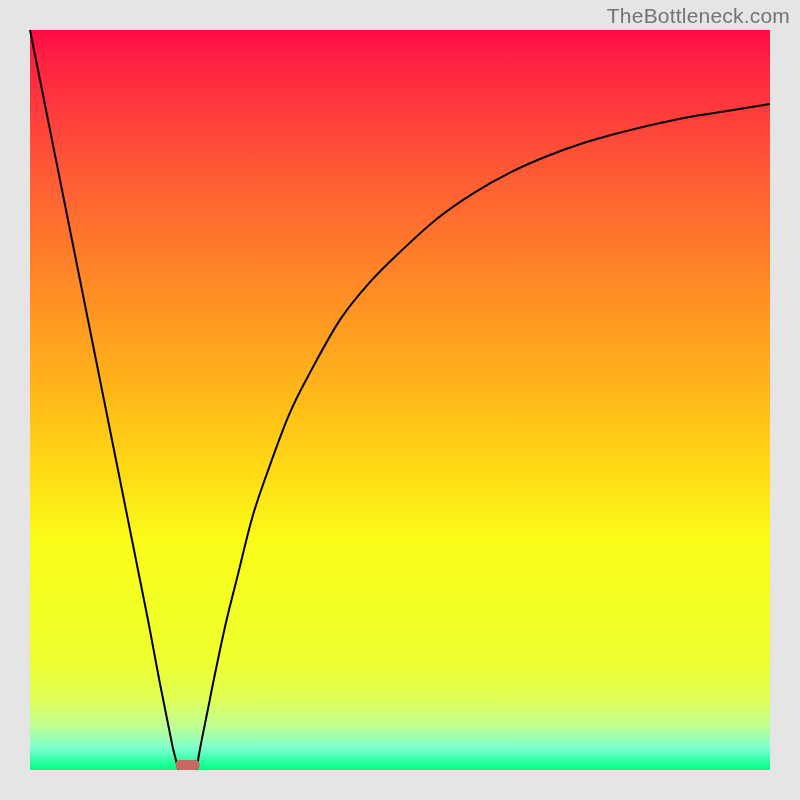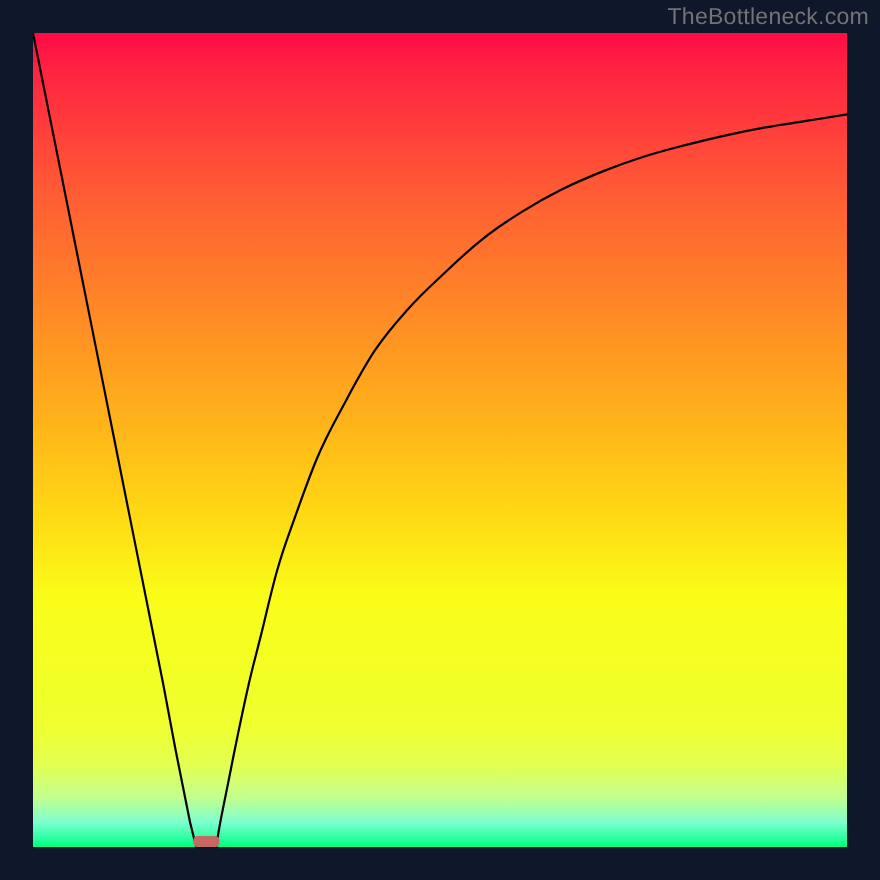--- a/index.html
+++ b/index.html
@@ -8,21 +8,21 @@
     width: 800px;
     height: 800px;
     overflow: hidden;
     background: #000;
     font-family: Arial, Helvetica, sans-serif;
   }
   .frame {
     position: relative;
     width: 800px;
     height: 800px;
-    background: #0f172a;
+    background: #e5e5e5;
   }
   .plot-area {
     position: absolute;
     left: 30px;
     top: 30px;
     width: 740px;
     height: 740px;
     background: linear-gradient(
       to bottom,
       #ff0a45 0%,

